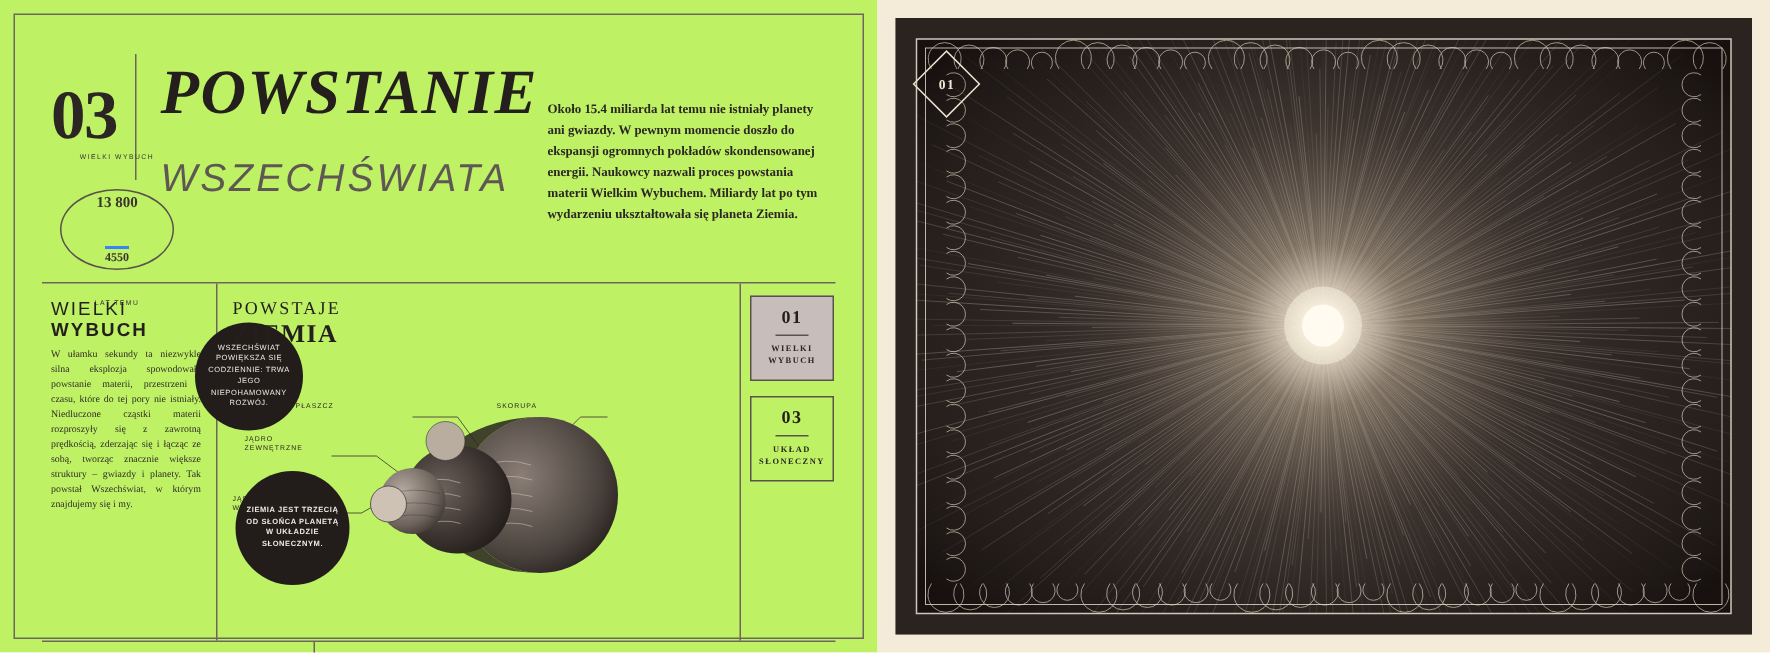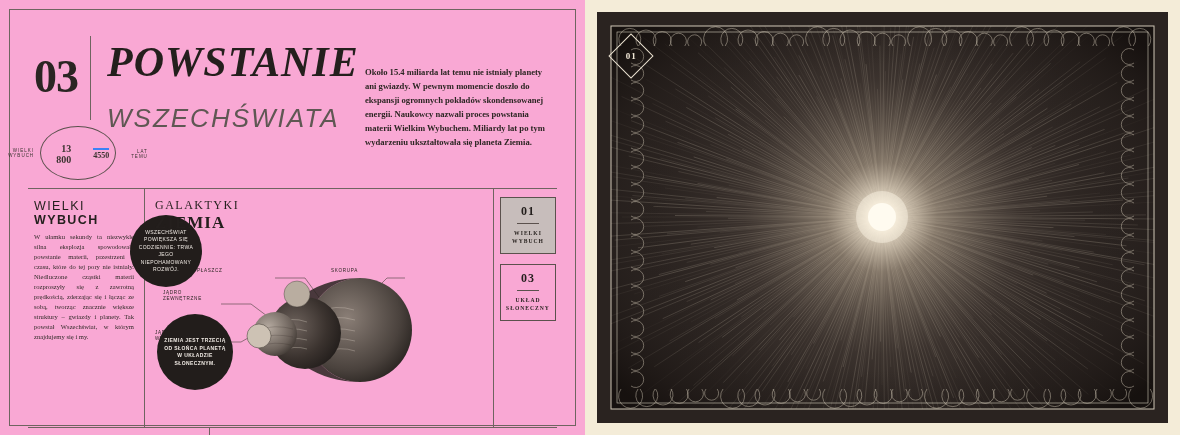--- a/index.html
+++ b/index.html
@@ -18,21 +18,21 @@
     width: 1180px;
     height: 435px;
     display: flex;
   }
 
   
   .page-left {
     position: relative;
     width: 585px;
     height: 435px;
-    background: #f9a8d4;
+    background: #bef264;
     box-sizing: border-box;
     padding: 14px 14px 12px 14px;
   }
   .page-left:before {
     content: "";
     position: absolute;
     left: 9px; top: 9px; right: 9px; bottom: 9px;
     border: 1px solid #6f6460;
     pointer-events: none;
   }
@@ -87,21 +87,21 @@
   }
   .stamp {
     position: absolute;
     left: 26px;
     top: 112px;
     width: 74px;
     height: 52px;
     border: 1px solid #5b514d;
     border-radius: 50%;
     display: flex;
-    flex-direction: row;
+    flex-direction: column;
     align-items: center;
     justify-content: center;
     color: #3a332f;
     text-align: right;
     gap: 22px;
   }
   .stamp .s1 { font-size: 4.5px; letter-spacing: 1px; font-family:"Liberation Sans",sans-serif; }
   .stamp .s2 { font-size: 10px; font-weight: 700; margin-top: 1px; }
   .stamp .s3 { font-size: 8px; font-weight: 700; border-top: 2px solid #3b82f6; padding-top: 1px; margin-top: 1px; }
   .stamp .s4 { font-size: 4.5px; letter-spacing: 1px; margin-top: 1px; font-family:"Liberation Sans",sans-serif; }
@@ -344,21 +344,21 @@
           <div class="sec-head">
             <span class="light">WIELKI</span>
             <span class="bold">WYBUCH</span>
           </div>
           <div class="para para-wide">W ułamku sekundy ta niezwykle silna eksplozja spowodowała powstanie materii, przestrzeni i czasu, które do tej pory nie istniały. Niedluczone cząstki materii rozproszyły się z zawrotną prędkością, zderzając się i łącząc ze sobą, tworząc znacznie większe struktury – gwiazdy i planety. Tak powstał Wszechświat, w którym znajdujemy się i my.</div>
           <div class="badge-circle" id="badge-wszechswiat">WSZECHŚWIAT POWIĘKSZA SIĘ CODZIENNIE: TRWA JEGO NIEPOHAMOWANY ROZWÓJ.</div>
         </div>
 
         <div class="col-mid">
           <div class="sec-head-serif">
-            <span class="light">GALAKTYKI</span>
+            <span class="light">POWSTAJE</span>
             <span class="bold">ZIEMIA</span>
           </div>
 
           <div class="diagram">
             <svg width="330" height="150" viewBox="0 0 330 150">
               <defs>
                 <radialGradient id="gMantle" cx="35%" cy="40%" r="75%">
                   <stop offset="0%" stop-color="#6d625c"></stop>
                   <stop offset="60%" stop-color="#3a322e"></stop>
                   <stop offset="100%" stop-color="#1d1917"></stop>

